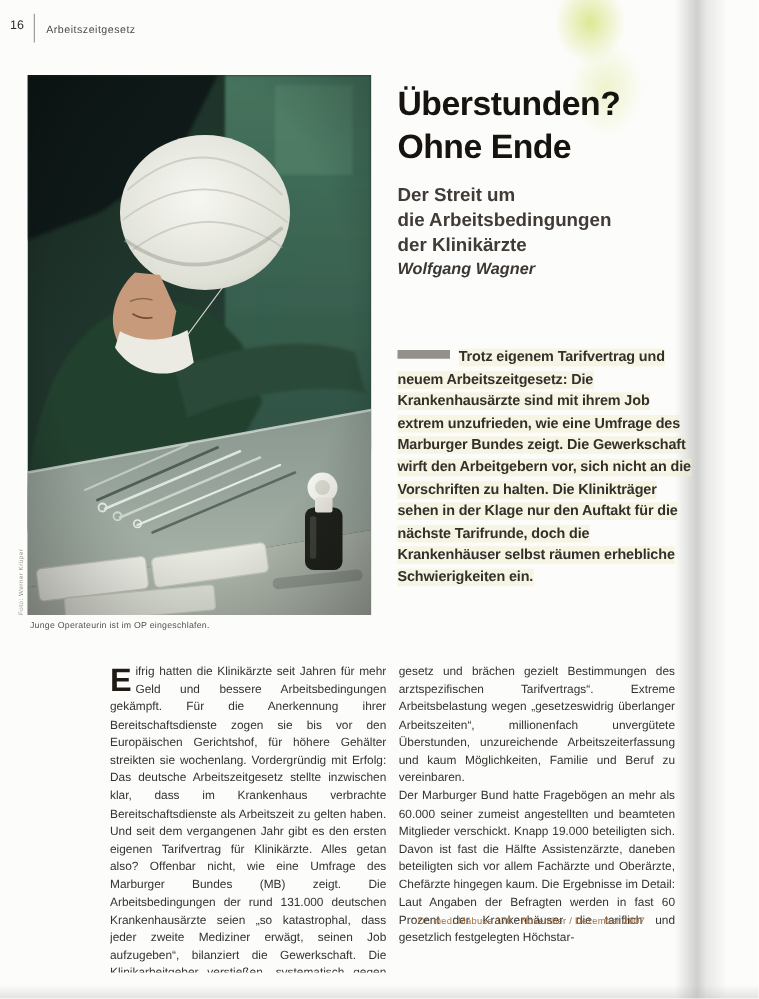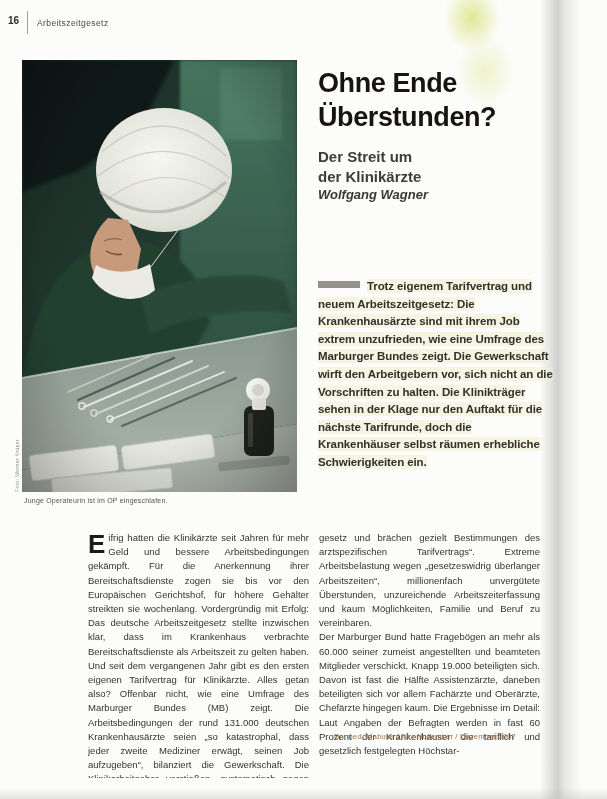--- a/index.html
+++ b/index.html
@@ -8,21 +8,21 @@
   
   .edge-shadow-right{position:absolute;left:540px;top:0;width:42px;height:100%;
     background:linear-gradient(90deg,rgba(150,150,150,0) 0%,rgba(140,140,140,0.40) 42%,rgba(185,185,185,0.30) 60%,rgba(255,255,255,0) 100%);}
   .edge-shadow-bottom{position:absolute;left:0;top:788px;width:100%;height:11px;
     background:linear-gradient(180deg,rgba(255,255,255,0),rgba(180,180,180,0.35));}
   .blob1{position:absolute;left:444px;top:-14px;width:56px;height:64px;border-radius:50%;
     background:radial-gradient(ellipse at center,rgba(216,228,130,0.85),rgba(216,228,130,0) 72%);}
   .blob2{position:absolute;left:456px;top:34px;width:58px;height:74px;border-radius:50%;
     background:radial-gradient(ellipse at center,rgba(230,238,178,0.65),rgba(230,238,178,0) 72%);}
   
-  .page-num{position:absolute;left:8px;top:15px;font-size:10px;font-weight:bold;color:#2d2b29;}
+  .page-num{position:absolute;left:8px;top:15px;font-size:10px;font-weight:normal;color:#2d2b29;}
   .header-rule{position:absolute;left:27px;top:11px;width:1px;height:23px;background:#a0a09a;}
   .section-label{position:absolute;left:37px;top:18px;font-size:8.5px;letter-spacing:0.4px;color:#4c4a47;}
   
   .photo-figure{position:absolute;left:22px;top:60px;width:275px;height:432px;}
   .photo-figure svg{display:block;}
   .photo-credit{position:absolute;left:-8px;top:352px;width:8px;height:80px;font-size:5px;color:#8e8e89;
     writing-mode:vertical-rl;transform:rotate(180deg);letter-spacing:0.4px;white-space:nowrap;overflow:hidden;}
   .photo-caption{position:absolute;left:24px;top:497px;font-size:7px;color:#55534f;letter-spacing:0.2px;}
   
   .headline{position:absolute;left:318px;top:66px;width:236px;}
@@ -138,24 +138,25 @@
       <rect x="226" y="353" width="5" height="34" rx="2" fill="#3d4139"></rect>
       <rect x="230" y="338" width="14" height="12" rx="2" fill="#eceae2"></rect>
 
       <rect width="275" height="432" fill="url(#vig)"></rect>
     </svg>
     <div class="photo-credit">Foto: Werner Krüper</div>
   </div>
   <div class="photo-caption">Junge Operateurin ist im OP eingeschlafen.</div>
 
   <div class="headline">
+    <div class="title-line">Überstunden?</div>
     <div class="title-line">Ohne Ende</div>
-    <div class="title-line">Überstunden?</div>
     <div class="subtitle">
       <div class="subtitle-line">Der Streit um</div>
+      <div class="subtitle-line">die Arbeitsbedingungen</div>
       <div class="subtitle-line">der Klinikärzte</div>
     </div>
     <div class="author">Wolfgang Wagner</div>
   </div>
 
   <div class="intro">
     <span class="intro-bar"></span><span class="intro-text">Trotz eigenem Tarifvertrag und neuem Arbeitszeitgesetz: Die Krankenhausärzte sind mit ihrem Job extrem unzufrieden, wie eine Umfrage des Marburger Bundes zeigt. Die Gewerkschaft wirft den Arbeitgebern vor, sich nicht an die Vorschriften zu halten. Die Klinikträger sehen in der Klage nur den Auftakt für die nächste Tarifrunde, doch die Krankenhäuser selbst räumen erhebliche Schwierigkeiten ein.</span>
   </div>
 
   <div class="body-cols">

